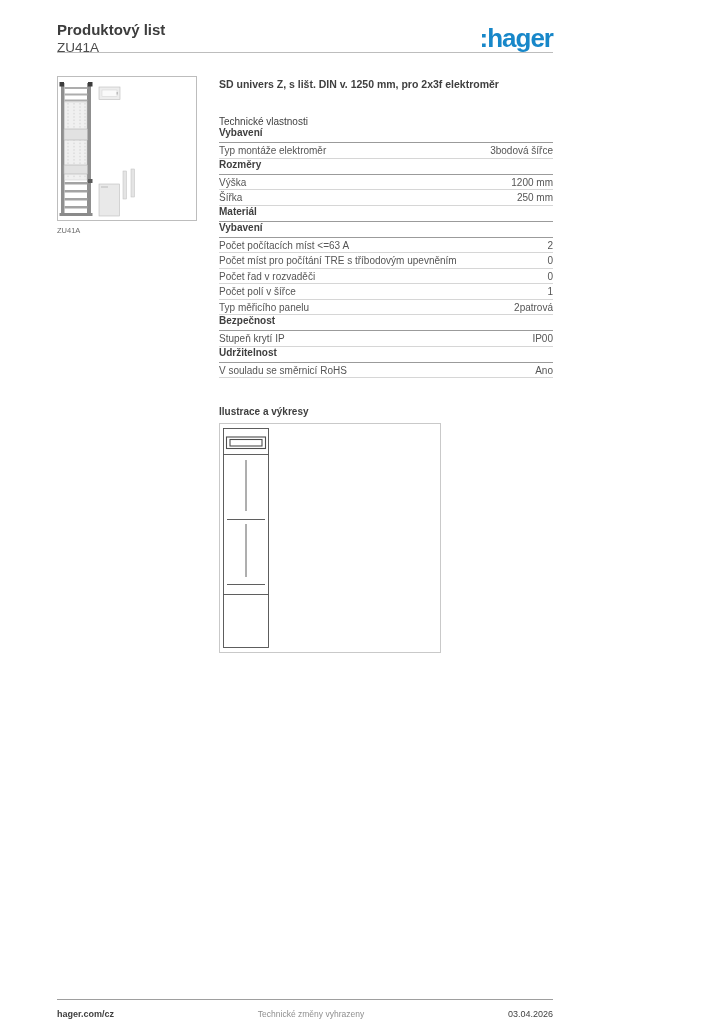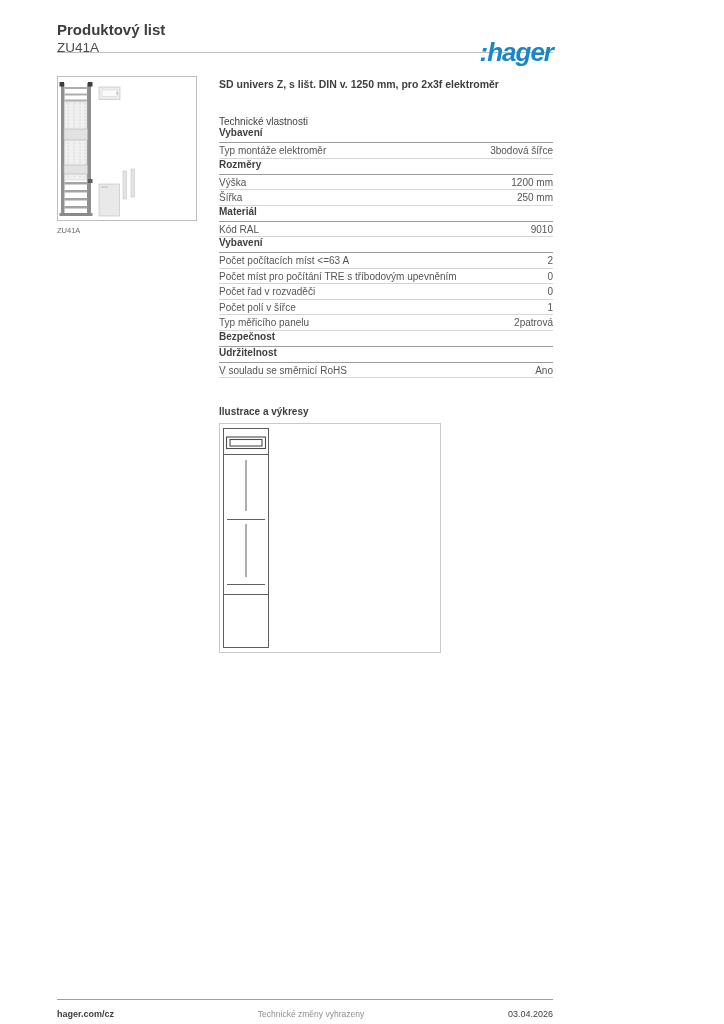--- a/index.html
+++ b/index.html
@@ -7,21 +7,21 @@
   body { font-family:"Liberation Sans", sans-serif; color:#4a4a4a; }
   .page {
     position:relative; width:609px; height:1024px; background:#fff;
     padding:0 56px 0 57px; overflow:hidden;
   }
 
   
   .header { display:flex; justify-content:space-between; align-items:flex-start; padding-top:21px; height:47px; }
   .doc-type { font-size:15px; font-weight:bold; color:#3d3d3d; line-height:18px; }
   .doc-ref  { font-size:13.5px; color:#4d4d4d; line-height:17px; }
-  .logo { font-size:26px; font-weight:bold; letter-spacing:-1px; margin-top:16px;font-style:italic; }
+  .logo { font-size:26px; font-weight:bold; letter-spacing:-1px; margin-top:2px; }
   .header-rule { border:none; border-top:1px solid #bdbdbd; margin-top:5px; }
 
   
   .content { display:flex; margin-top:23px; }
   .left-col { width:142px; flex:0 0 142px; }
   .image-box { width:140px; height:145px; border:1px solid #bdbdbd; background:#fff; }
   .image-caption { margin-top:5px; font-size:7.5px; color:#6b6b6b; }
   .main-col { flex:1; margin-left:20px; margin-top:2px; }
 
   .product-title { font-size:10.5px; font-weight:bold; color:#3f3f3f; line-height:13px; }
@@ -121,24 +121,20 @@
               <span class="spec-label">Výška</span>
               <span class="spec-value">1200 mm</span>
             </div>
             <div class="spec-row">
               <span class="spec-label">Šířka</span>
               <span class="spec-value">250 mm</span>
             </div>
           </div>
           <div class="section">
             <div class="section-title">Materiál</div>
-            <div class="spec-row">
-              <span class="spec-label">Kód RAL</span>
-              <span class="spec-value">9010</span>
-            </div>
           </div>
           <div class="section">
             <div class="section-title">Vybavení</div>
             <div class="spec-row">
               <span class="spec-label">Počet počítacích míst &lt;=63 A</span>
               <span class="spec-value">2</span>
             </div>
             <div class="spec-row">
               <span class="spec-label">Počet míst pro počítání TRE s tříbodovým upevněním</span>
               <span class="spec-value">0</span>
@@ -151,20 +147,24 @@
               <span class="spec-label">Počet polí v šířce</span>
               <span class="spec-value">1</span>
             </div>
             <div class="spec-row">
               <span class="spec-label">Typ měřicího panelu</span>
               <span class="spec-value">2patrová</span>
             </div>
           </div>
           <div class="section">
             <div class="section-title">Bezpečnost</div>
+            <div class="spec-row">
+              <span class="spec-label">Stupeň krytí IP</span>
+              <span class="spec-value">IP00</span>
+            </div>
           </div>
           <div class="section">
             <div class="section-title">Udržitelnost</div>
             <div class="spec-row">
               <span class="spec-label">V souladu se směrnicí RoHS</span>
               <span class="spec-value">Ano</span>
             </div>
           </div>
         </div>
 

